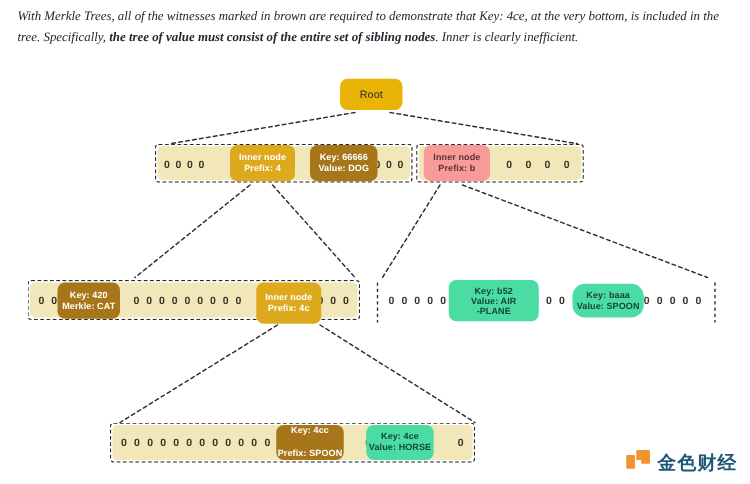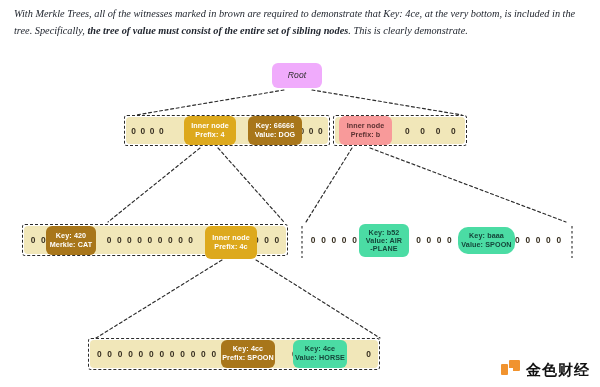--- a/index.html
+++ b/index.html
@@ -63,25 +63,24 @@
     text-align: center;
     font-size: 7.2px;
     line-height: 8.6px;
     letter-spacing: 0.1px;
     white-space: pre-line;
     z-index: 3;
   }
   .node .ln { display: block; }
 
   .n-root {
-    background: #f0abfc;
+    background: #eab308;
     color: #2f2f2f;
     font-size: 8.6px;
     border-radius: 6px;
-    font-style: italic;
   }
   .n-amber {
     background: #dda91d;
     color: #ffffff;
     font-weight: bold;
     border-radius: 6px;
   }
   .n-brown {
     background: #a8761a;
     color: #ffffff;
@@ -148,30 +147,30 @@
     position: absolute;
     background: #f08a1d;
   }
   #wm-mark .sq1 { left: 0;   top: 4px;  width: 7px;  height: 11px; border-radius: 1px; }
   #wm-mark .sq2 { left: 8px; top: 0;    width: 11px; height: 11px; border-radius: 1px; }
   #wm-mark .sq3 { left: 8px; top: 8px;  width: 4px;  height: 7px;  background: #ffffff; }
   #wm-text {
     font-family: "DejaVu Sans", sans-serif;
     font-size: 15px;
     font-weight: bold;
-    color: #000000;
+    color: #0c4a6e;
     letter-spacing: 1px;
     line-height: 16px;
   }
 </style>
 </head>
 <body>
 
 <div id="caption">
-  <span>With Merkle Trees, all of the witnesses marked in brown are required to demonstrate that Key: 4ce, at the very bottom, is included in the tree. Specifically, </span><b>the tree of value must consist of the entire set of sibling nodes</b><span>. This is clearly demonstrate.</span>
+  <span>With Merkle Trees, all of the witnesses marked in brown are required to demonstrate that Key: 4ce, at the very bottom, is included in the tree. Specifically, </span><b>the tree of value must consist of the entire set of sibling nodes</b><span>. Inner is clearly inefficient.</span>
 </div>
 
 <div id="diagram">
 
   <svg id="links" viewBox="0 0 600 387">
     <g stroke="#2b2b2b" stroke-width="1.15" fill="none" stroke-dasharray="3,2.6" stroke-linecap="round">
 
       <path d="M284,90 L136,115"></path>
       <path d="M312,90 L462,115"></path>
 
@@ -272,21 +271,21 @@
     <span>0</span>
     <span>0</span>
     <span>0</span>
     <span style="width:52px"></span>
     <span>0</span>
     <span>0</span>
     <span>0</span>
     <span>0</span>
     <span>0</span>
   </div>
-  <div class="node n-green" style="left:359px; top:224px; width:50px; height:33px; line-height:8px;">
+  <div class="node n-green" style="left:359px; top:224px; width:72px; height:33px; line-height:8px;">
     <span class="ln">Key: b52</span>
     <span class="ln">Value: AIR</span>
     <span class="ln">-PLANE</span>
   </div>
   <div class="node n-green" style="left:458px; top:227px; width:57px; height:27px;border-radius:10px;">
     <span class="ln">Key: baaa</span>
     <span class="ln">Value: SPOON</span>
   </div>
 
   <div class="group" style="left:88px; top:338px; width:292px; height:32px;"></div>
@@ -302,21 +301,21 @@
     <span>0</span>
     <span>0</span>
     <span>0</span>
     <span>0</span>
     <span>0</span>
     <span style="width:54px"></span>
     <span>0</span>
     <span style="width:58px"></span>
     <span>0</span>
   </div>
-  <div class="node n-brown" style="left:221px; top:340px; width:54px; height:28px;">
+  <div class="node n-brown" style="left:221px; top:340px; width:54px; height:28px;justify-content:space-between;">
     <span class="ln">Key: 4cc</span>
     <span class="ln">Prefix: SPOON</span>
   </div>
   <div class="node n-green" style="left:293px; top:340px; width:54px; height:28px;">
     <span class="ln">Key: 4ce</span>
     <span class="ln">Value: HORSE</span>
   </div>
 </div>
 
 <div id="watermark">

